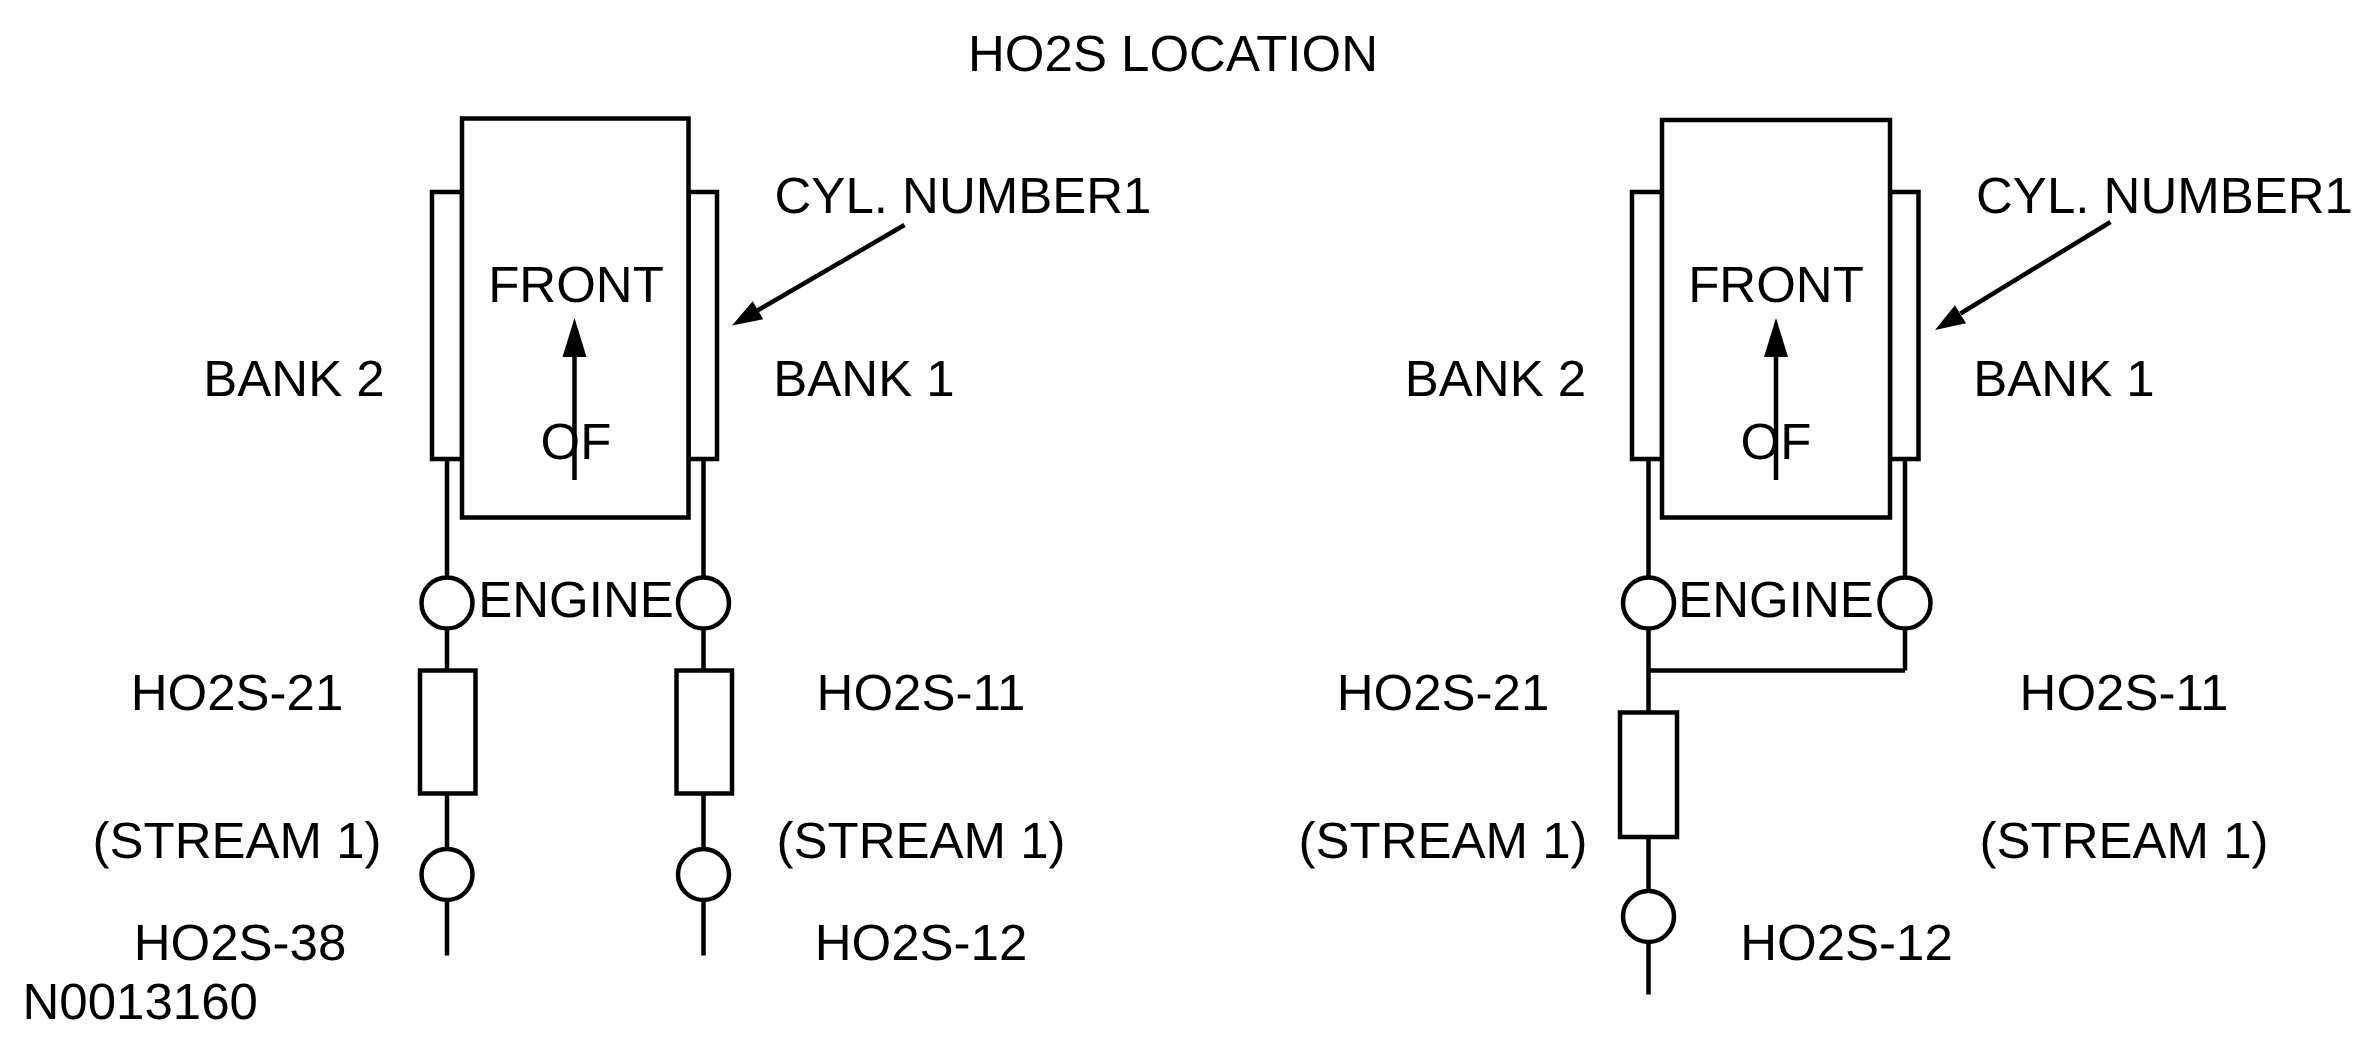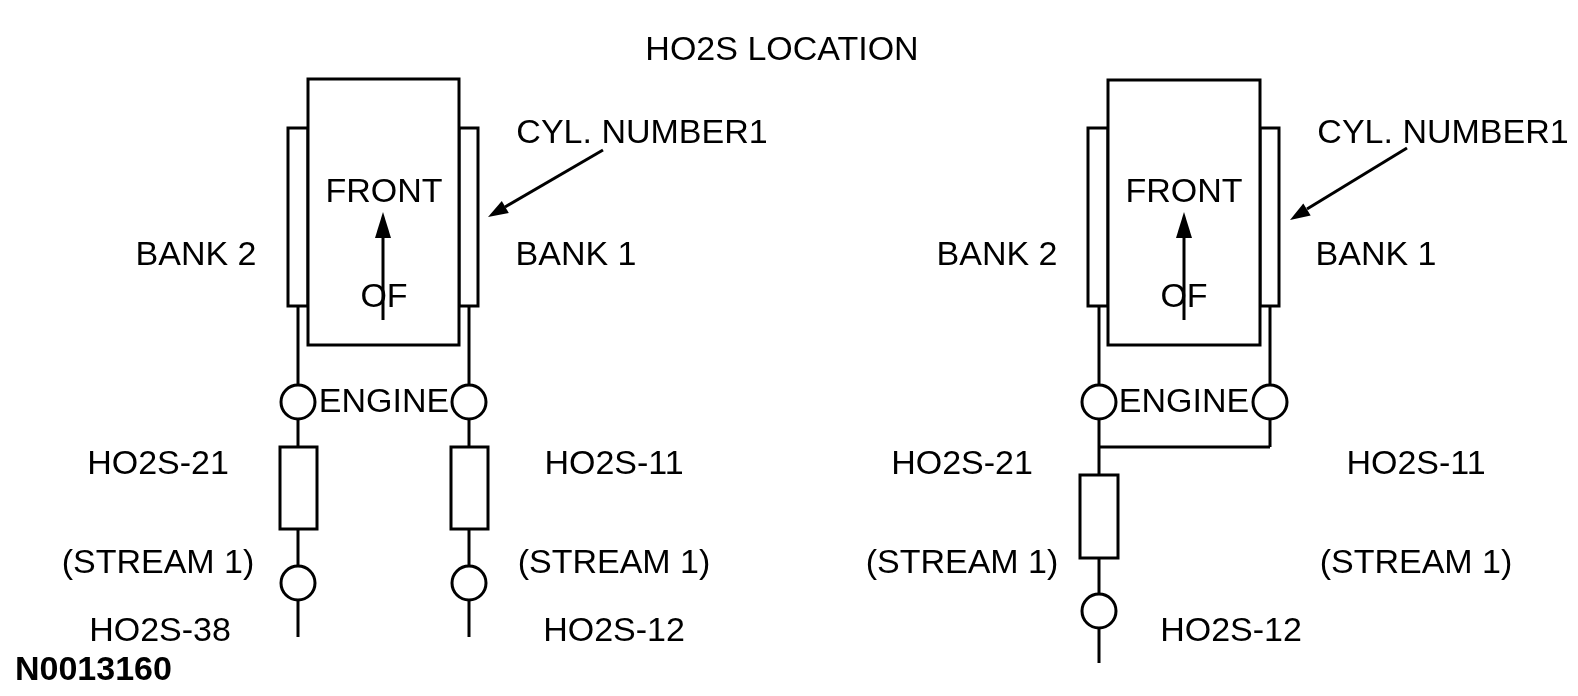--- a/index.html
+++ b/index.html
@@ -25,21 +25,20 @@
     position: absolute;
     font-size: 34px;
     line-height: 33px;
     white-space: pre;
     text-align: center;
     transform: translateX(-50%);
   }
   .lbl.left-align {
     transform: none;
     text-align: left;
-    font-weight: bold;
   }
   .engine-text {
     line-height: 35px;
   }
   svg line, svg polyline {
     stroke: #000000;
     stroke-width: 3;
     fill: none;
   }
   svg rect, svg circle {
@@ -112,21 +111,21 @@
       <line x1="1099" y1="447" x2="1270" y2="447"></line>
       <line x1="1099" y1="419" x2="1099" y2="475"></line>
 
       <rect x="1080" y="475" width="38" height="83"></rect>
       <line x1="1099" y1="558" x2="1099" y2="594"></line>
       <circle cx="1099" cy="611" r="17"></circle>
       <line x1="1099" y1="628" x2="1099" y2="663"></line>
     </g>
   </svg>
 
-  <div class="lbl" style="left:782px; top:32px;">HO2S LOCATION</div>
+  <div class="lbl" style="left:782px; top:20px;">HO2S LOCATION</div>
 
   <div class="lbl engine-text" style="left:384px; top:103px;">
     <div>FRONT</div>
     <div>OF</div>
     <div>ENGINE</div>
   </div>
   <div class="lbl" style="left:196px; top:237px;">BANK 2</div>
   <div class="lbl" style="left:576px; top:237px;">BANK 1</div>
   <div class="lbl" style="left:642px; top:115px;">CYL. NUMBER1</div>
 

